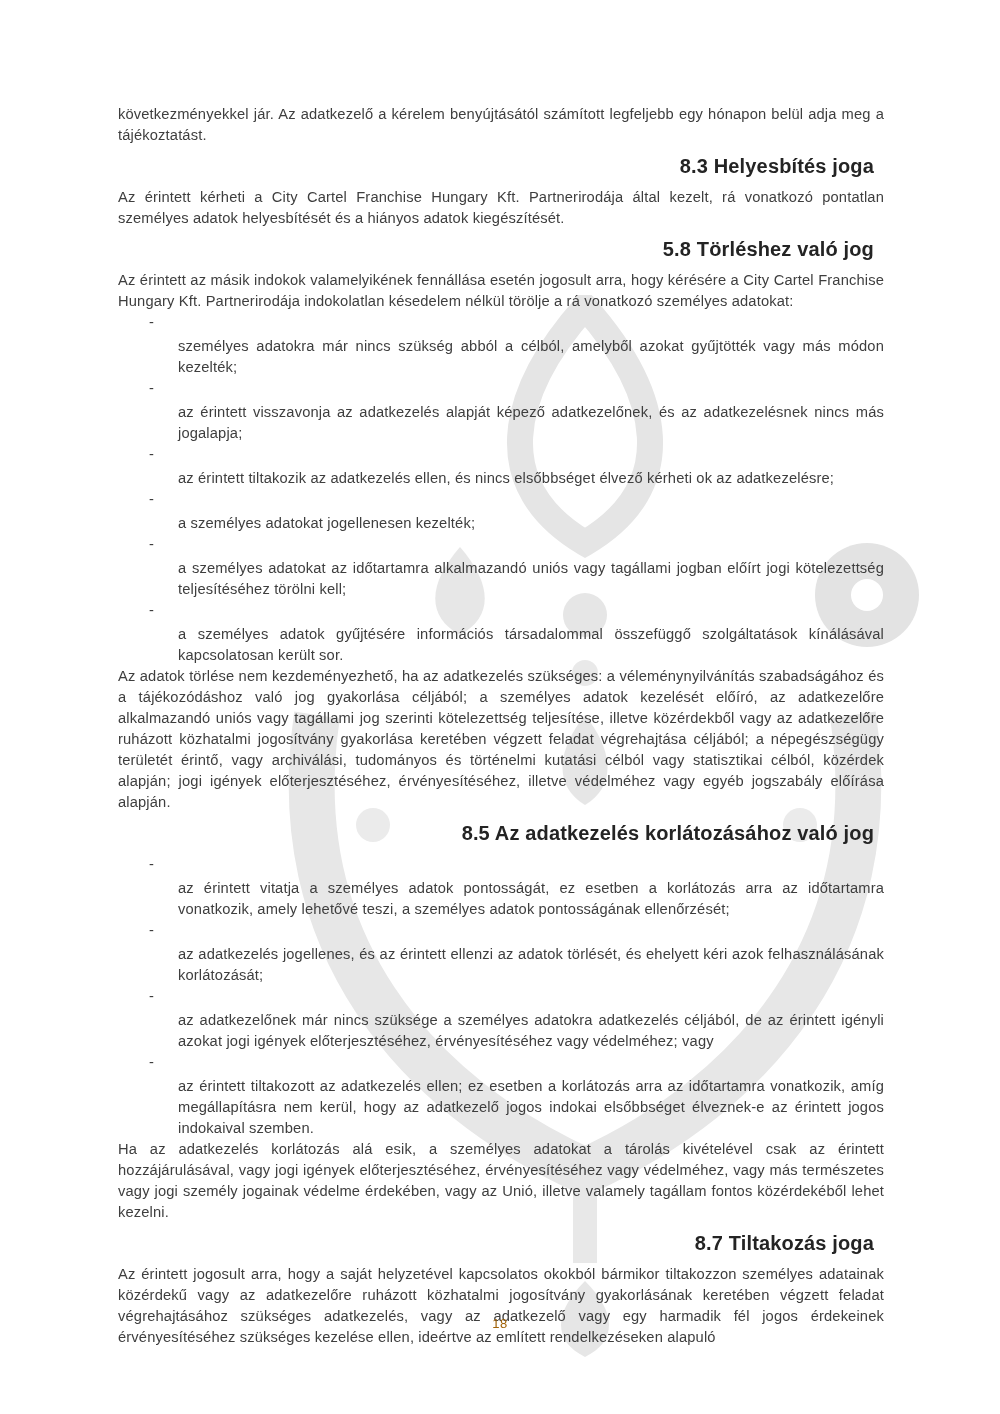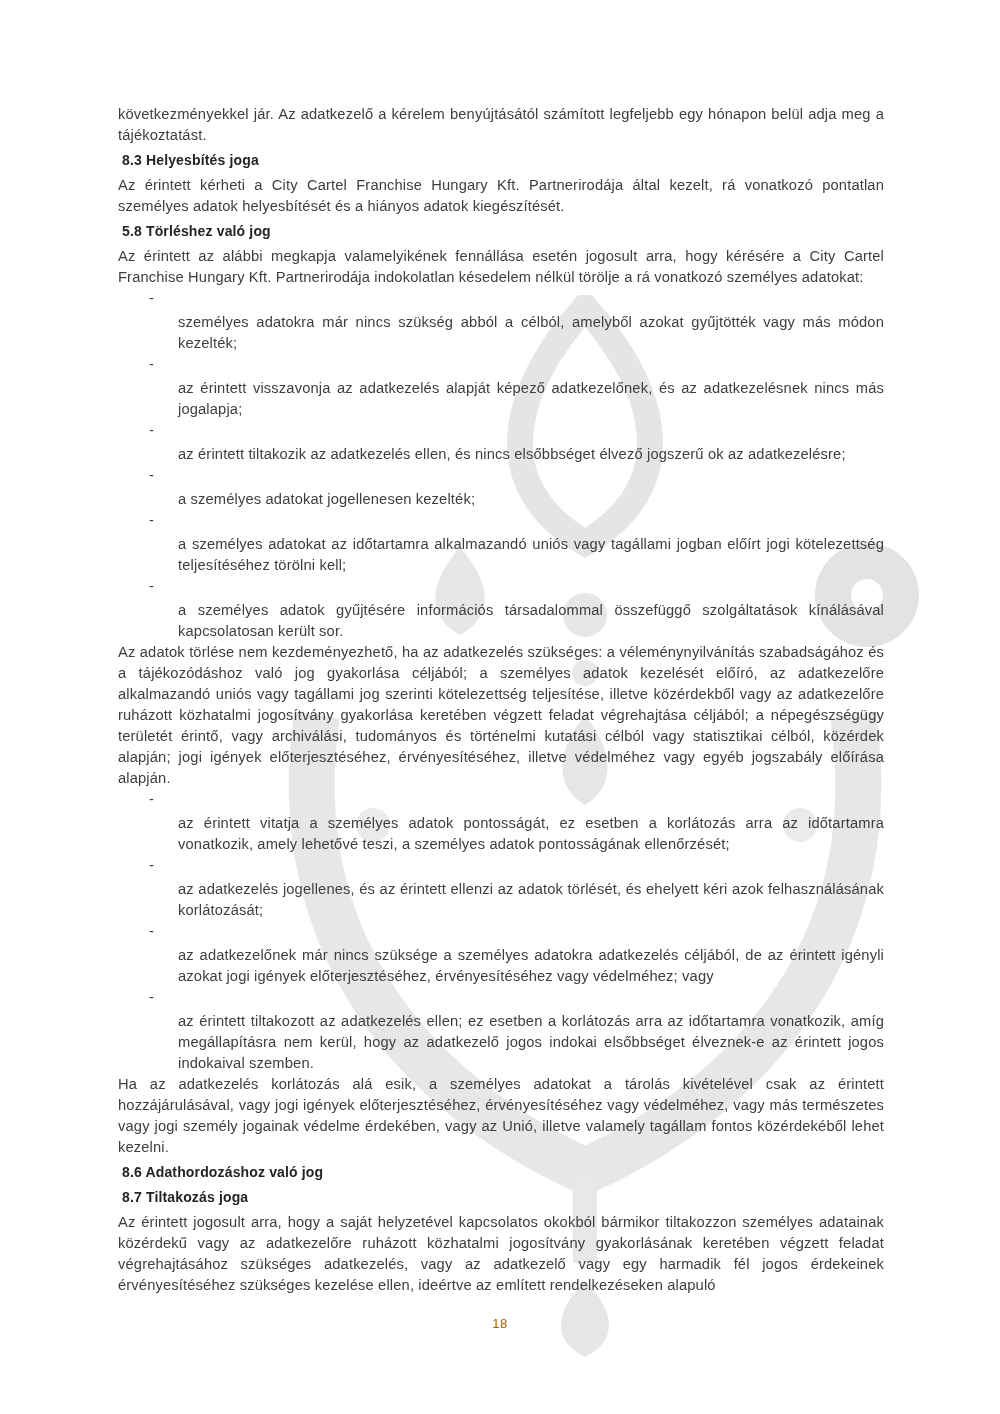--- a/index.html
+++ b/index.html
@@ -26,26 +26,26 @@
     left: 118px; top: 104px;
     width: 766px;
     z-index: 2;
     color: #3e3e3e;
     font-size: 14.7px;
     line-height: 21px;
     letter-spacing: 0.15px;
     text-align: justify;
   }
   .content h2 {
-    font-size: 14px;
+    font-size: 20px;
     font-weight: bold;
     color: #242424;
-    margin: 4px;
+    margin: 10px;
     line-height: 21px;
-    text-align: left;
+    text-align: right;
   }
   .gap-top { margin-top: 13px; }
   .para { margin: 0; }
 
   .bullets { margin: 0; }
   .bullet { display: flex; }
   .bullet .dash {
     flex: 0 0 60px;
     box-sizing: border-box;
     padding-left: 31px;
@@ -94,70 +94,70 @@
   </div>
 
   <div class="content">
 
     <p class="para">következményekkel jár. Az adatkezelő a kérelem benyújtásától számított legfeljebb egy hónapon belül adja meg a tájékoztatást.</p>
 
     <h2 class="gap-top">8.3 Helyesbítés joga</h2>
     <p class="para">Az érintett kérheti a City Cartel Franchise Hungary Kft. Partnerirodája által kezelt, rá vonatkozó pontatlan személyes adatok helyesbítését és a hiányos adatok kiegészítését.</p>
 
     <h2 class="gap-top">5.8  Törléshez való jog</h2>
-    <p class="para">Az érintett az alábbi megkapja valamelyikének fennállása esetén jogosult arra, hogy kérésére a City Cartel Franchise Hungary Kft. Partnerirodája indokolatlan késedelem nélkül törölje a rá vonatkozó személyes adatokat:</p>
+    <p class="para">Az érintett az másik indokok valamelyikének fennállása esetén jogosult arra, hogy kérésére a City Cartel Franchise Hungary Kft. Partnerirodája indokolatlan késedelem nélkül törölje a rá vonatkozó személyes adatokat:</p>
     <div class="bullets">
       <div class="bullet">
         <span class="dash">-</span>
         <span class="btext">személyes adatokra már nincs szükség abból a célból, amelyből azokat gyűjtötték vagy más módon kezelték;</span>
       </div>
       <div class="bullet">
         <span class="dash">-</span>
         <span class="btext">az érintett visszavonja az adatkezelés alapját képező adatkezelőnek, és az adatkezelésnek nincs más jogalapja;</span>
       </div>
       <div class="bullet">
         <span class="dash">-</span>
-        <span class="btext">az érintett tiltakozik az adatkezelés ellen, és nincs elsőbbséget élvező jogszerű ok az adatkezelésre;</span>
+        <span class="btext">az érintett tiltakozik az adatkezelés ellen, és nincs elsőbbséget élvező kérheti ok az adatkezelésre;</span>
       </div>
       <div class="bullet">
         <span class="dash">-</span>
         <span class="btext">a személyes adatokat jogellenesen kezelték;</span>
       </div>
       <div class="bullet">
         <span class="dash">-</span>
         <span class="btext">a személyes adatokat az időtartamra alkalmazandó uniós vagy tagállami jogban előírt jogi kötelezettség teljesítéséhez törölni kell;</span>
       </div>
       <div class="bullet">
         <span class="dash">-</span>
         <span class="btext">a személyes adatok gyűjtésére információs társadalommal összefüggő szolgáltatások kínálásával kapcsolatosan került sor.</span>
       </div>
     </div>
     <p class="para gap-top">Az adatok törlése nem kezdeményezhető, ha az adatkezelés szükséges: a véleménynyilvánítás szabadságához és a tájékozódáshoz való jog gyakorlása céljából; a személyes adatok kezelését előíró, az adatkezelőre alkalmazandó uniós vagy tagállami jog szerinti kötelezettség teljesítése, illetve közérdekből vagy az adatkezelőre ruházott közhatalmi jogosítvány gyakorlása keretében végzett feladat végrehajtása céljából; a népegészségügy területét érintő, vagy archiválási, tudományos és történelmi kutatási célból vagy statisztikai célból, közérdek alapján; jogi igények előterjesztéséhez, érvényesítéséhez, illetve védelméhez vagy egyéb jogszabály előírása alapján.</p>
 
+    <h2 class="gap-top">8.5  Az adatkezelés korlátozásához való jog</h2>
     <div class="bullets">
       <div class="bullet">
         <span class="dash">-</span>
         <span class="btext">az érintett vitatja a személyes adatok pontosságát, ez esetben a korlátozás arra az időtartamra vonatkozik, amely lehetővé teszi, a személyes adatok pontosságának ellenőrzését;</span>
       </div>
       <div class="bullet">
         <span class="dash">-</span>
         <span class="btext">az adatkezelés jogellenes, és az érintett ellenzi az adatok törlését, és ehelyett kéri azok felhasználásának korlátozását;</span>
       </div>
       <div class="bullet">
         <span class="dash">-</span>
         <span class="btext">az adatkezelőnek már nincs szüksége a személyes adatokra adatkezelés céljából, de az érintett igényli azokat jogi igények előterjesztéséhez, érvényesítéséhez vagy védelméhez; vagy</span>
       </div>
       <div class="bullet">
         <span class="dash">-</span>
         <span class="btext">az érintett tiltakozott az adatkezelés ellen; ez esetben a korlátozás arra az időtartamra vonatkozik, amíg megállapításra nem kerül, hogy az adatkezelő jogos indokai elsőbbséget élveznek-e az érintett jogos indokaival szemben.</span>
       </div>
     </div>
     <p class="para gap-top">Ha az adatkezelés korlátozás alá esik, a személyes adatokat a tárolás kivételével csak az érintett hozzájárulásával, vagy jogi igények előterjesztéséhez, érvényesítéséhez vagy védelméhez, vagy más természetes vagy jogi személy jogainak védelme érdekében, vagy az Unió, illetve valamely tagállam fontos közérdekéből lehet kezelni.</p>
 
-    <h2 class="gap-top">8.6 Adathordozáshoz való jog</h2>
 
     <h2 class="gap-top">8.7 Tiltakozás joga</h2>
     <p class="para">Az érintett jogosult arra, hogy a saját helyzetével kapcsolatos okokból bármikor tiltakozzon személyes adatainak közérdekű vagy az adatkezelőre ruházott közhatalmi jogosítvány gyakorlásának keretében végzett feladat végrehajtásához szükséges adatkezelés, vagy az adatkezelő vagy egy harmadik fél jogos érdekeinek érvényesítéséhez szükséges kezelése ellen, ideértve az említett rendelkezéseken alapuló</p>
 
   </div>
 
   <div class="page-number">18</div>
 
 </div>
 

